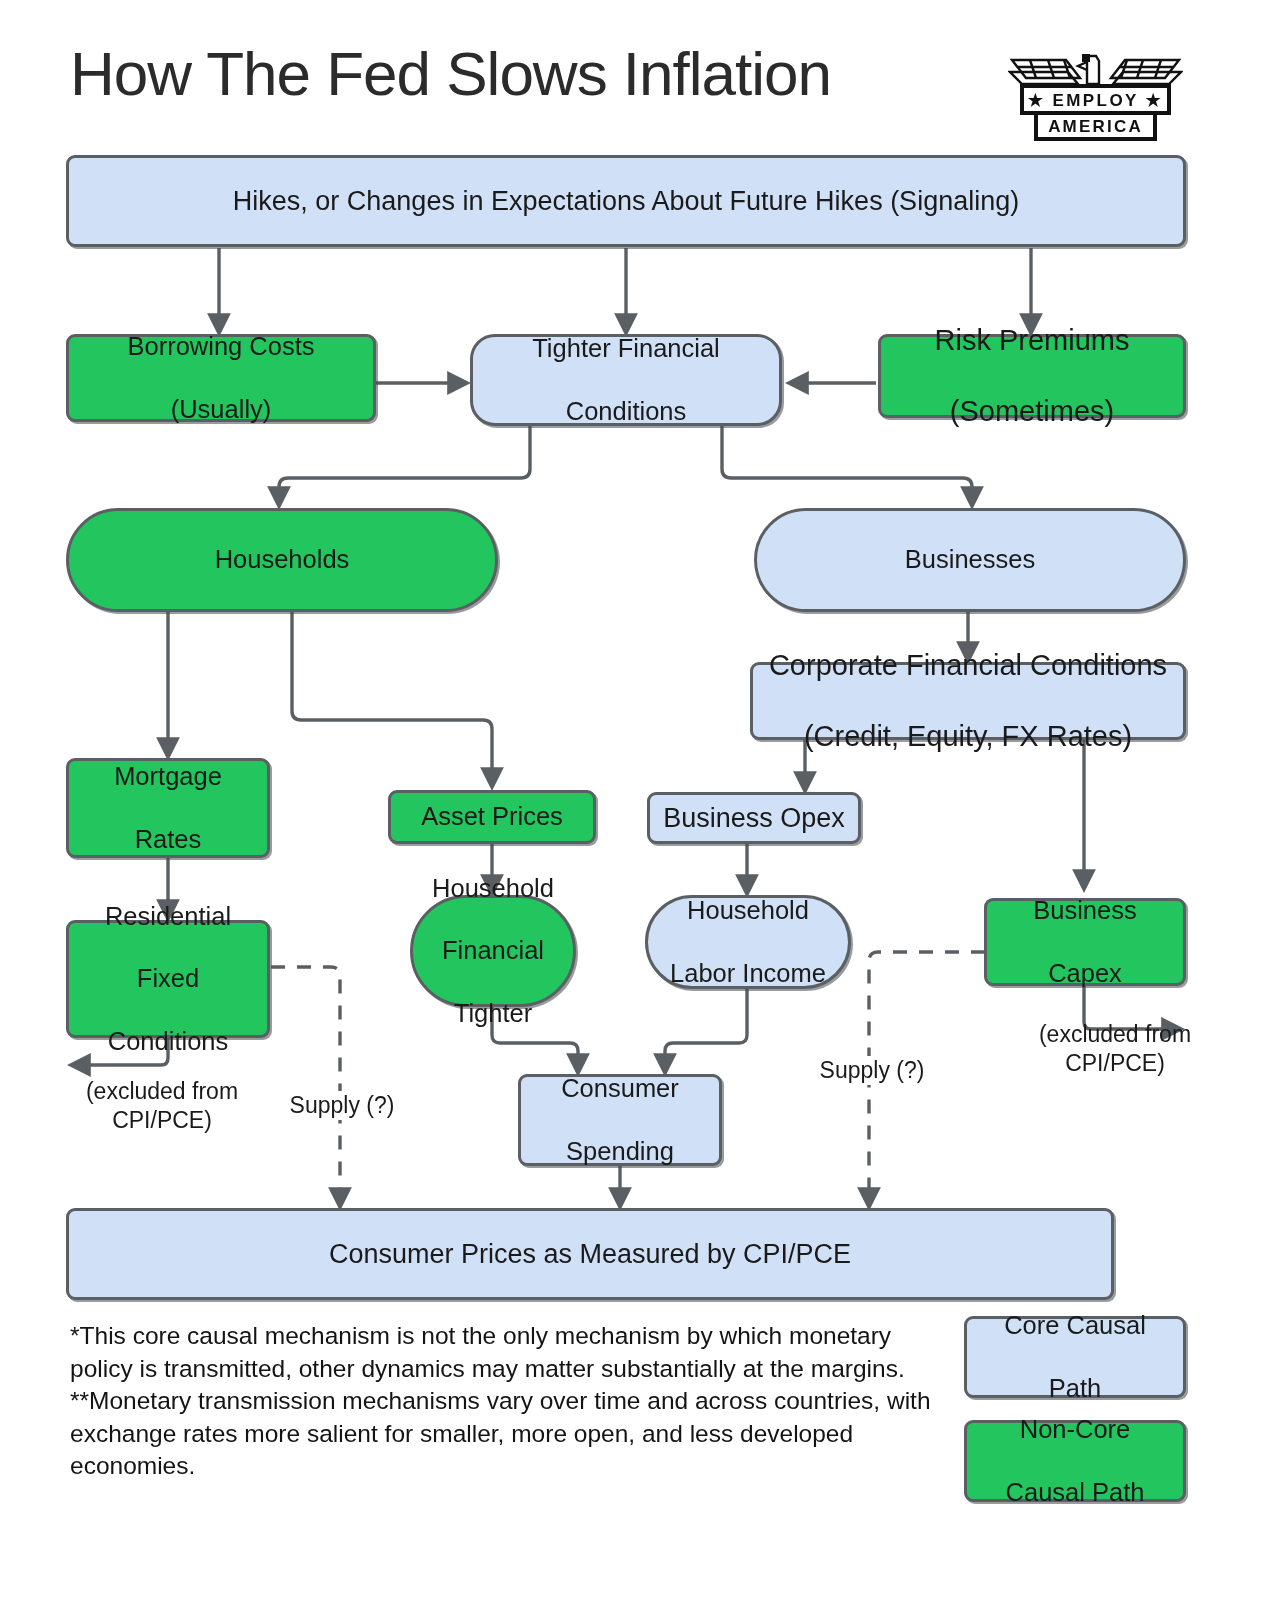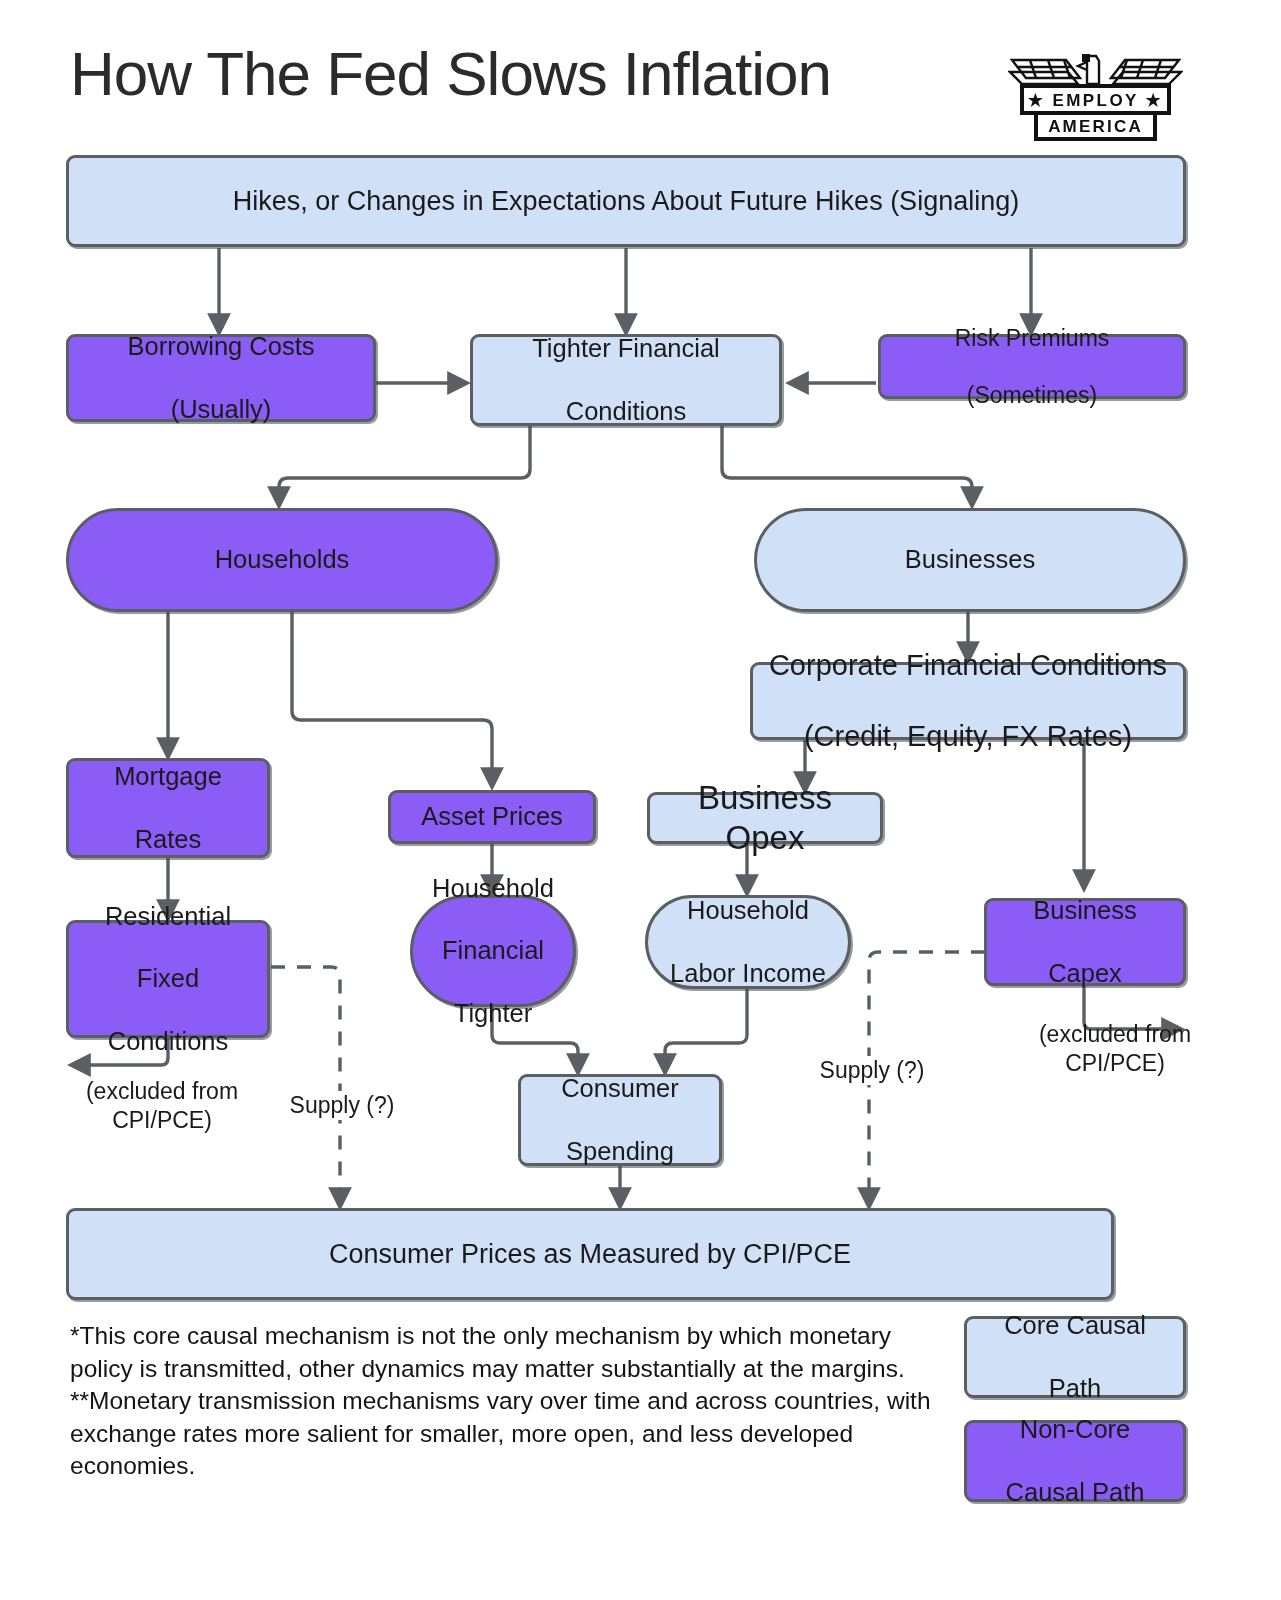--- a/index.html
+++ b/index.html
@@ -26,21 +26,21 @@
   .node{
     position:absolute;box-sizing:border-box;
     display:flex;align-items:center;
     text-align:center;
     border:3px solid #5a5f63;
     box-shadow:2px 2px 0 rgba(70,74,78,.55);
     line-height:1.22;
     padding:4px 8px;
   }
   .node.blue{background:#cfe0f7;}
-  .node.grey{background:#8b5cf6;}
+  .node.grey{background:#22c55e;}
   .node.rect{border-radius:9px;}
   .node.stadium{border-radius:999px;}
   .node span{display:block;width:100%;}
 
   
   .label{position:absolute;color:#1a1a1a;line-height:1.25;}
   .label.center{text-align:center;}
 
   .footnote{
     position:absolute;left:70px;top:1320px;width:880px;
@@ -152,28 +152,28 @@
     <span>Hikes, or Changes in Expectations About Future Hikes (Signaling)</span>
   </div>
 
   <div class="node grey rect" style="left:66px;top:334px;width:310px;height:88px;font-size:25.5px;">
     <span>
       <span>Borrowing Costs</span><br>
       <span>(Usually)</span>
     </span>
   </div>
 
-  <div class="node blue rect" style="left:470px;top:334px;width:312px;height:92px;font-size:25.5px;">
+  <div class="node blue rect" style="left:470px;top:334px;width:312px;height:92px;font-size:25.5px;border-radius:25px;">
     <span>
       <span>Tighter Financial</span><br>
       <span>Conditions</span>
     </span>
   </div>
 
-  <div class="node grey rect" style="left:878px;top:334px;width:308px;height:65px;font-size:23px;">
+  <div class="node grey rect" style="left:878px;top:334px;width:308px;height:84px;font-size:29px;">
     <span>
       <span>Risk Premiums</span><br>
       <span>(Sometimes)</span>
     </span>
   </div>
 
   <div class="node grey stadium" style="left:66px;top:508px;width:432px;height:104px;font-size:25.5px;">
     <span>Households</span>
   </div>
 
@@ -192,21 +192,21 @@
     <span>
       <span>Mortgage</span><br>
       <span>Rates</span>
     </span>
   </div>
 
   <div class="node grey rect" style="left:388px;top:790px;width:208px;height:54px;font-size:25.5px;">
     <span>Asset Prices</span>
   </div>
 
-  <div class="node blue rect" style="left:647px;top:792px;width:236px;height:52px;font-size:33px;">
+  <div class="node blue rect" style="left:647px;top:792px;width:214px;height:52px;font-size:27px;">
     <span>Business Opex</span>
   </div>
 
   <div class="node grey rect" style="left:984px;top:898px;width:202px;height:88px;font-size:25.5px;">
     <span>
       <span>Business</span><br>
       <span>Capex</span>
     </span>
   </div>
 

